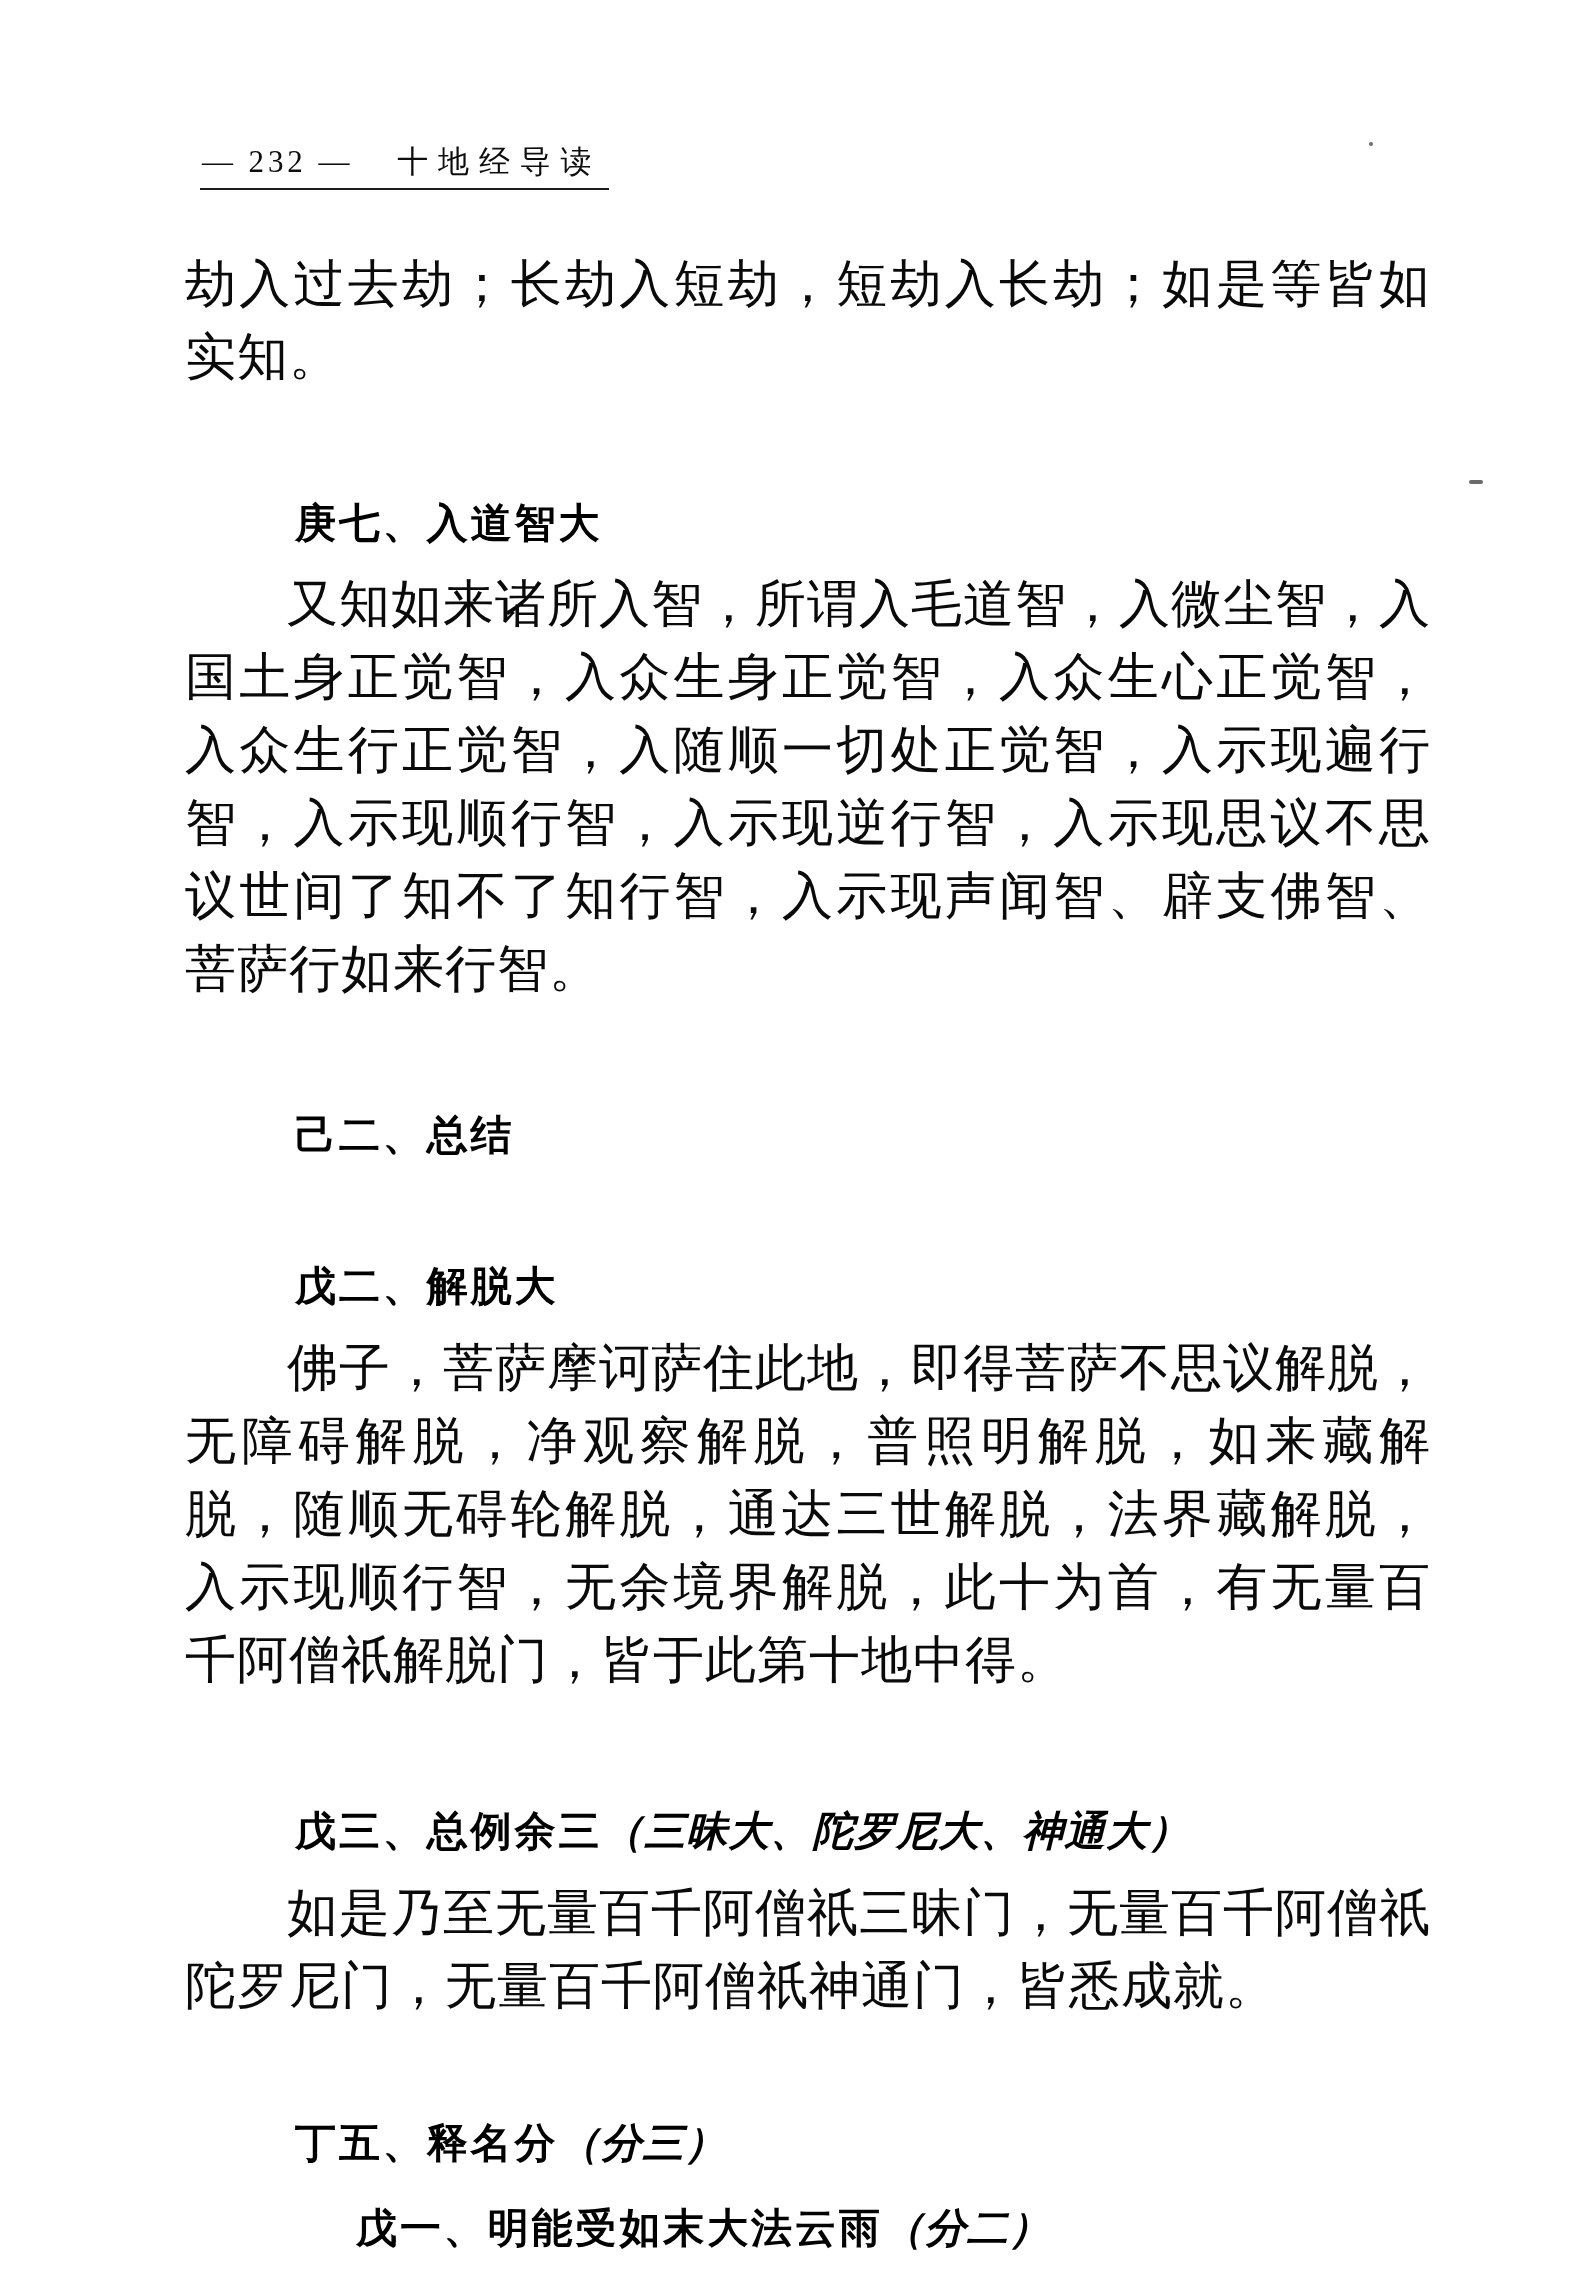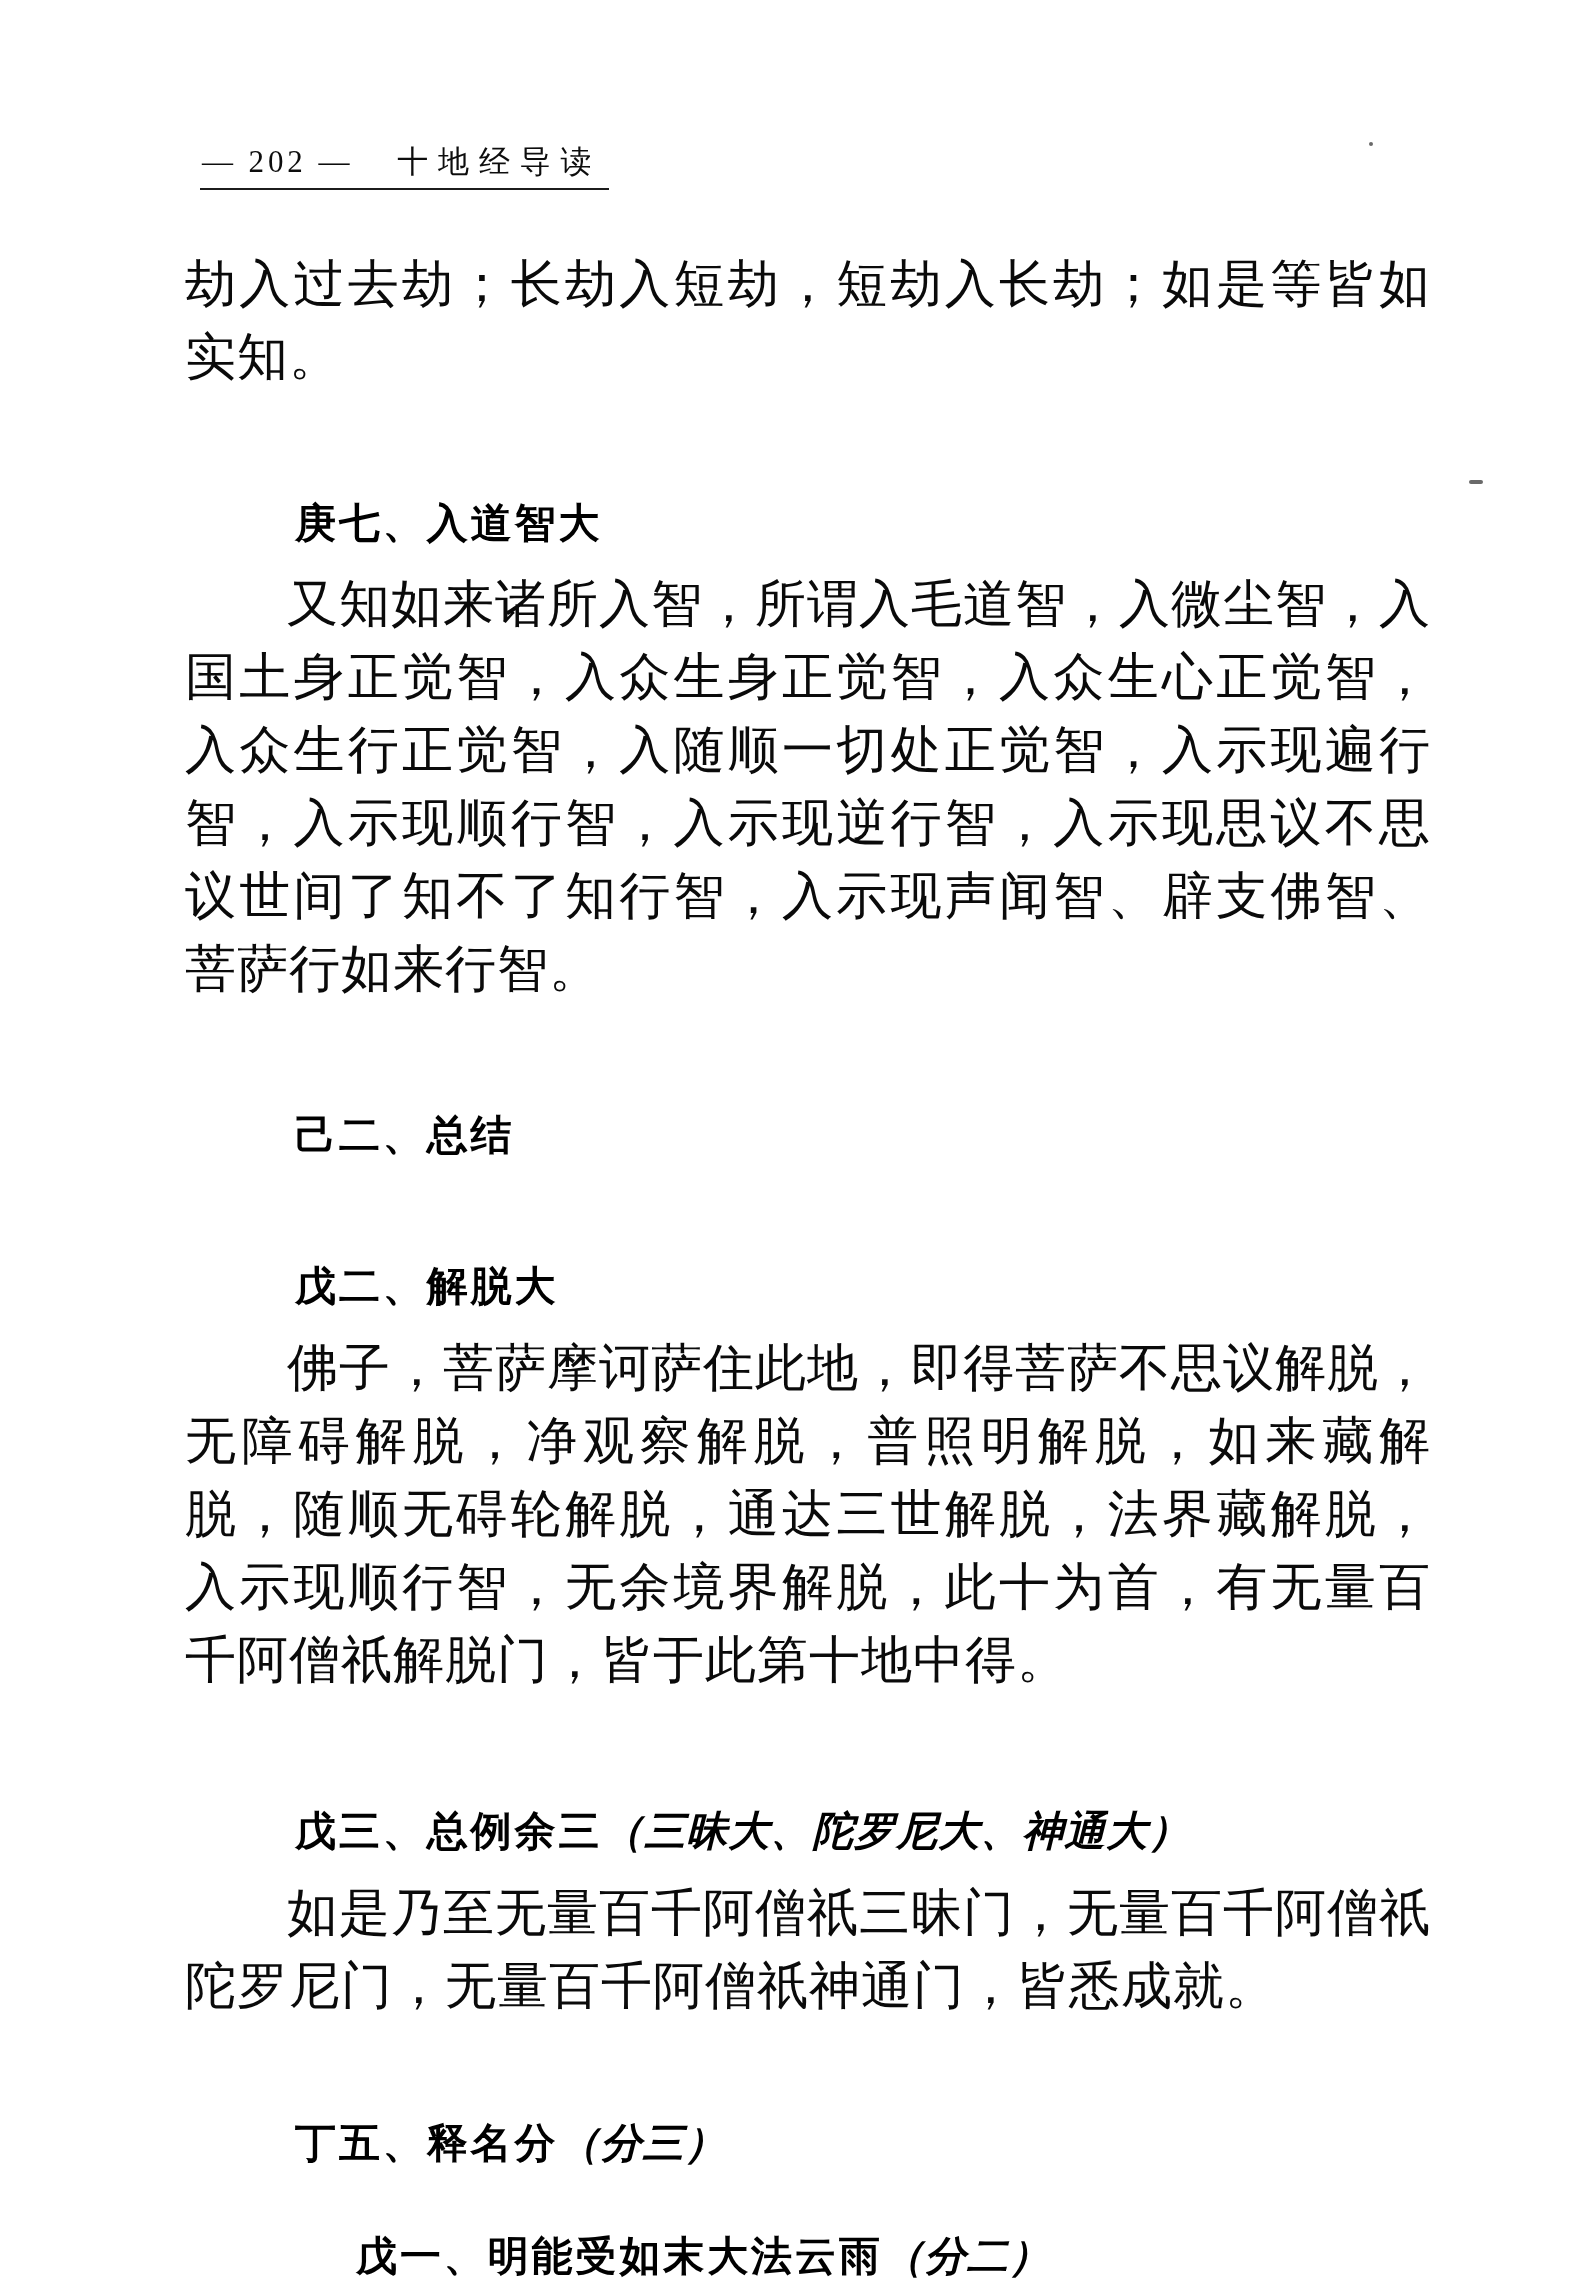--- a/index.html
+++ b/index.html
@@ -64,37 +64,37 @@
   }
   
   .h-lv1 { margin-left: 110px; }   
   .h-last { margin-left: 171px; }  
   .mt-h1 { margin-top: 101px; }
   .mt-p  { margin-top: 14.6px; }
   .mt-h2 { margin-top: 101px; }
   .mt-h3 { margin-top: 92px; }
   .mt-h4 { margin-top: 106px; }
   .mt-h5 { margin-top: 92px; }
-  .mt-h6 { margin-top: 54px; }
+  .mt-h6 { margin-top: 26px; }
   
   .speck {
     position: absolute;
     background: #6a6a6a;
     border-radius: 2px;
   }
   .speck-1 { left: 1469px; top: 480px; width: 13.7px; height: 3.9px; }
   .speck-2 { left: 1369px; top: 142px; width: 3.9px; height: 3.9px; }
 </style>
 </head>
 <body>
 
 <div class="page">
 
   <div class="page-header">
-    <span>— 202 —</span><span class="book-title">十地经导读</span>
+    <span>— 232 —</span><span class="book-title">十地经导读</span>
   </div>
 
   <div class="content">
 
     <p class="body-para lead">劫入过去劫；长劫入短劫，短劫入长劫；如是等皆如实知。</p>
 
     <h2 class="sec-heading h-lv1 mt-h1"><span>庚七、入道智大</span><span class="kai"></span></h2>
     <p class="body-para indent mt-p">又知如来诸所入智，所谓入毛道智，入微尘智，入国土身正觉智，入众生身正觉智，入众生心正觉智，入众生行正觉智，入随顺一切处正觉智，入示现遍行智，入示现顺行智，入示现逆行智，入示现思议不思议世间了知不了知行智，入示现声闻智、辟支佛智、菩萨行如来行智。</p>
 
     <h2 class="sec-heading h-lv1 mt-h2"><span>己二、总结</span><span class="kai"></span></h2>

